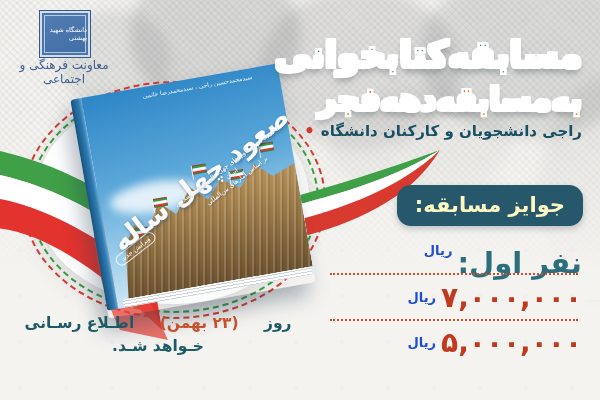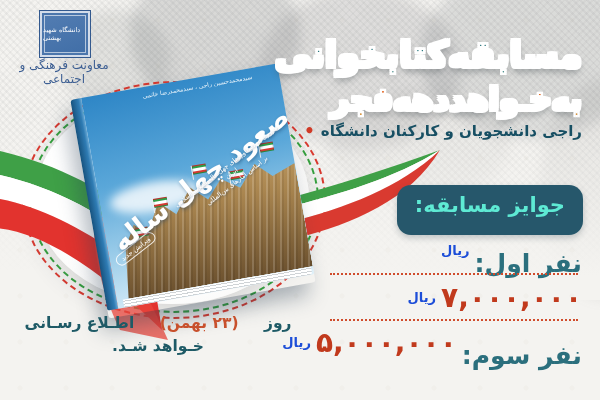--- a/index.html
+++ b/index.html
@@ -67,21 +67,21 @@
     font-size:6.5px;color:#fff;border:1px solid rgba(255,255,255,.85);border-radius:8px;
     padding:1px 5px;direction:rtl;white-space:nowrap;}
   .cover-sub{position:absolute;left:78px;top:118px;width:130px;transform:rotate(-28deg);
     transform-origin:0 50%;font-size:6.5px;line-height:9px;color:#ffffff;direction:rtl;
     text-align:center;text-shadow:0 1px 2px rgba(20,60,100,.5);}
   
   .stamp{position:absolute;left:39px;top:10px;width:50px;height:46px;
     background:linear-gradient(160deg,#547eb3,#3f6da6);border:1px solid #33598e;
     box-shadow:inset 0 0 0 2px rgba(255,255,255,.75), inset 0 0 0 4px rgba(63,109,166,.9), inset 0 0 0 5px rgba(255,255,255,.6);
     display:flex;align-items:center;justify-content:center;}
-  .stamp-text{font-size:6.5px;line-height:8px;color:#fff;text-align:left;direction:rtl;padding:3px;}
+  .stamp-text{font-size:6.5px;line-height:8px;color:#fff;text-align:right;direction:rtl;padding:3px;}
   .stamp-caption{position:absolute;left:14px;top:58px;width:100px;font-size:12px;
     color:#3d5f93;text-align:center;direction:rtl;}
   
   .outlined{text-shadow:
     -2px -2px 0 #fff, 2px -2px 0 #fff, -2px 2px 0 #fff, 2px 2px 0 #fff,
     -2px 0 0 #fff, 2px 0 0 #fff, 0 -2px 0 #fff, 0 2px 0 #fff,
     0 5px 6px rgba(70,80,85,.45);}
   .title{position:absolute;right:18px;top:34px;direction:rtl;white-space:nowrap;
     font-size:36px;font-weight:bold;letter-spacing:-1px;
     background:linear-gradient(180deg,#15666e 15%,#2c8287 55%,#5aa7a2 95%);
@@ -89,28 +89,28 @@
     -webkit-text-fill-color:transparent;}
   .subtitle{position:absolute;right:18px;top:81px;direction:rtl;white-space:nowrap;
     font-size:31px;font-weight:bold;letter-spacing:-1px;
     background:linear-gradient(180deg,#df5319 15%,#ee7e28 55%,#f8a83f 95%);
     -webkit-background-clip:text;background-clip:text;color:transparent;
     -webkit-text-fill-color:transparent;}
   .audience{position:absolute;right:18px;top:122px;direction:rtl;display:flex;
     align-items:center;gap:6px;font-size:15px;font-weight:bold;color:#174f63;white-space:nowrap;}
   .audience .dot{color:#d03a26;font-size:17px;line-height:15px;}
   
-  .badge{position:absolute;right:17px;top:185px;height:50px;line-height:41px;
-    padding:0 18px;border-radius:14px;background:#26576b;color:#5eead4;
+  .badge{position:absolute;right:17px;top:185px;height:41px;line-height:41px;
+    padding:0 18px;border-radius:14px;background:#26576b;color:#fef9c3;
     font-size:21px;font-weight:bold;direction:rtl;white-space:nowrap;
     box-shadow:0 3px 6px rgba(40,60,70,.25);}
   .prize-row{position:absolute;right:18px;height:40px;direction:rtl;display:flex;
     align-items:center;gap:5px;white-space:nowrap;}
   .pr1{top:230px;} .pr2{top:277px;} .pr3{top:322px;}
-  .rank{font-size:25px;font-weight:bold;color:#2b6f7d;margin-top:26px;}
+  .rank{font-size:29px;font-weight:bold;color:#2b6f7d;margin-top:26px;}
   .amount{font-size:28px;font-weight:bold;color:#c13a1d;direction:ltr;unicode-bidi:bidi-override;}
   .rial{font-size:13px;font-weight:bold;color:#1d4ed8;}
   .dotsep{position:absolute;right:22px;width:248px;border-top:2px dotted #d04c2c;}
   .ds1{top:273px;} .ds2{top:319px;}
   
   .footer-note{position:absolute;left:4px;top:312px;width:308px;direction:rtl;
     text-align:center;font-size:15.5px;font-weight:bold;color:#1e5a66;line-height:22.5px;}
   .footer-note .hl{color:#c8502c;margin:0 20px;}
 </style>
 </head>
@@ -184,42 +184,41 @@
       <div class="pages"></div>
     </div>
   </div>
 
   <div class="stamp">
     <div class="stamp-text">دانشگاه شهید بهشتی</div>
   </div>
   <div class="stamp-caption">معاونت فرهنگی و اجتماعی</div>
 
   <div class="title outlined">مسابقه‌کتابخوانی</div>
-  <div class="subtitle outlined">به‌خـواهد‌دهه‌فجر</div>
+  <div class="subtitle outlined">به‌مسابقه‌دهه‌فجر</div>
   <div class="audience">
     <span>راجی دانشجویان و کارکنان دانشگاه</span>
     <span class="dot">•</span>
   </div>
 
   <div class="badge">جوایز مسابقه:</div>
 
   <div class="prize-row pr1">
     <span class="rank">نفر اول:</span>
     <span class="rial">ریال</span>
   </div>
   <div class="dotsep ds1"></div>
 
   <div class="prize-row pr2">
     <span class="amount">۷,۰۰۰,۰۰۰</span>
     <span class="rial">ریال</span>
   </div>
   <div class="dotsep ds2"></div>
 
   <div class="prize-row pr3">
-    <span class="rank">نفر سوم:</span>
     <span class="amount">۵,۰۰۰,۰۰۰</span>
     <span class="rial">ریال</span>
   </div>
 
   <div class="footer-note">
     <div>
       <span>روز</span>
       <span class="hl">(۲۳ بهمن)</span>
       <span>اطـلاع رسـانی خـواهد شـد.</span>
     </div>

